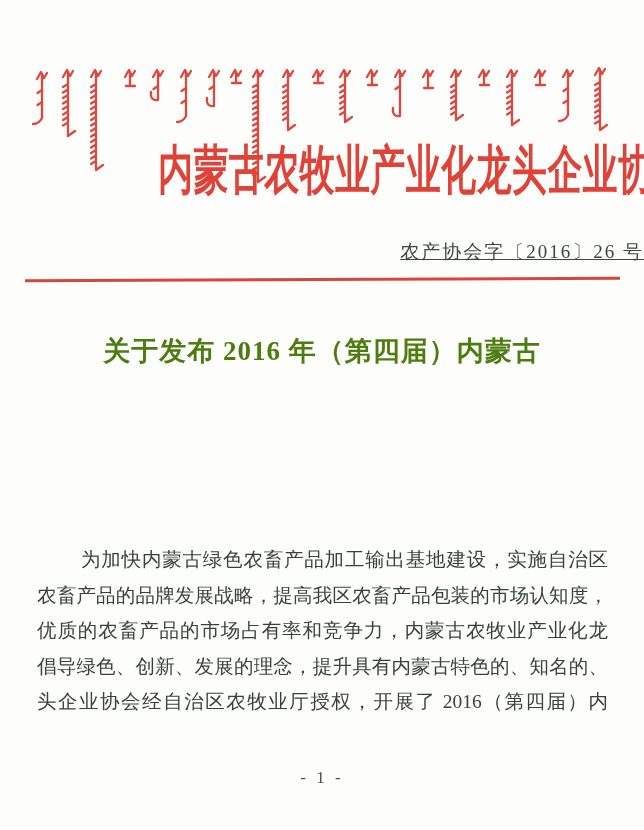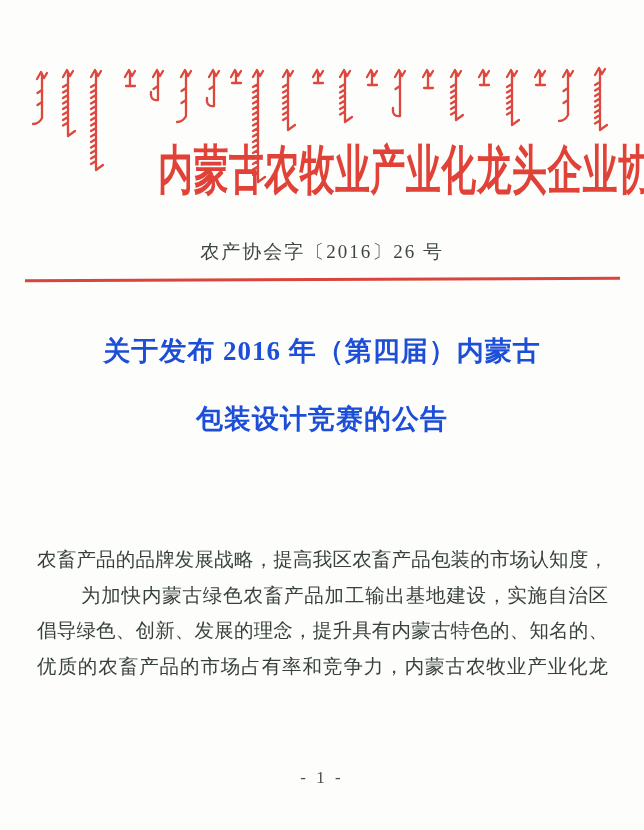--- a/index.html
+++ b/index.html
@@ -39,45 +39,46 @@
     line-height: 64px;
     font-weight: bold;
     letter-spacing: 1px;
   }
 
   .doc-number {
     position: absolute;
     top: 239px;
     left: 0;
     width: 644px;
-    text-align: center;
+    text-align: right;
     font-size: 19px;
     color: #3d463f;
     letter-spacing: 2px;
+    text-decoration: underline;
   }
 
   .red-rule {
     position: absolute;
     top: 278px;
     left: 25px;
     width: 595px;
     height: 3px;
     transform: rotate(-0.25deg);
   }
 
   .notice-title {
     position: absolute;
     top: 336px;
     left: 0;
     width: 644px;
     text-align: center;
     font-weight: bold;
     font-size: 27px;
     line-height: 30px;
-    color: #1d4ed8;
+    color: #4d7c0f;
     letter-spacing: 1px;
   }
   .notice-title .title-line { margin-bottom: 38px; }
 
   .notice-body {
     position: absolute;
     top: 542px;
     left: 37px;
     width: 571px;
     font-size: 19.5px;
@@ -135,25 +136,25 @@
   <div class="org-title">
     <span class="inner" style="color: rgb(224, 66, 56);">内蒙古农牧业产业化龙头企业协会文件</span>
   </div>
 
   <div class="doc-number">农产协会字〔2016〕26 号</div>
 
   <div class="red-rule" style="background: rgb(217, 69, 60);"></div>
 
   <div class="notice-title">
     <div class="title-line">关于发布 2016 年（第四届）内蒙古</div>
-    <div class="title-line">包装设计竞赛的公告</div>
   </div>
 
   <div class="notice-body">
+    <div class="body-line indent">为加快内蒙古绿色农畜产品加工输出基地建设，实施自治区</div>
     <div class="body-line">农畜产品的品牌发展战略，提高我区农畜产品包装的市场认知度，</div>
-    <div class="body-line indent">为加快内蒙古绿色农畜产品加工输出基地建设，实施自治区</div>
+    <div class="body-line">优质的农畜产品的市场占有率和竞争力，内蒙古农牧业产业化龙</div>
     <div class="body-line">倡导绿色、创新、发展的理念，提升具有内蒙古特色的、知名的、</div>
-    <div class="body-line">优质的农畜产品的市场占有率和竞争力，内蒙古农牧业产业化龙</div>
+    <div class="body-line">头企业协会经自治区农牧业厅授权，开展了 2016（第四届）内</div>
   </div>
 
   <div class="page-number">- 1 -</div>
 
 </div>
 
 </body></html>

